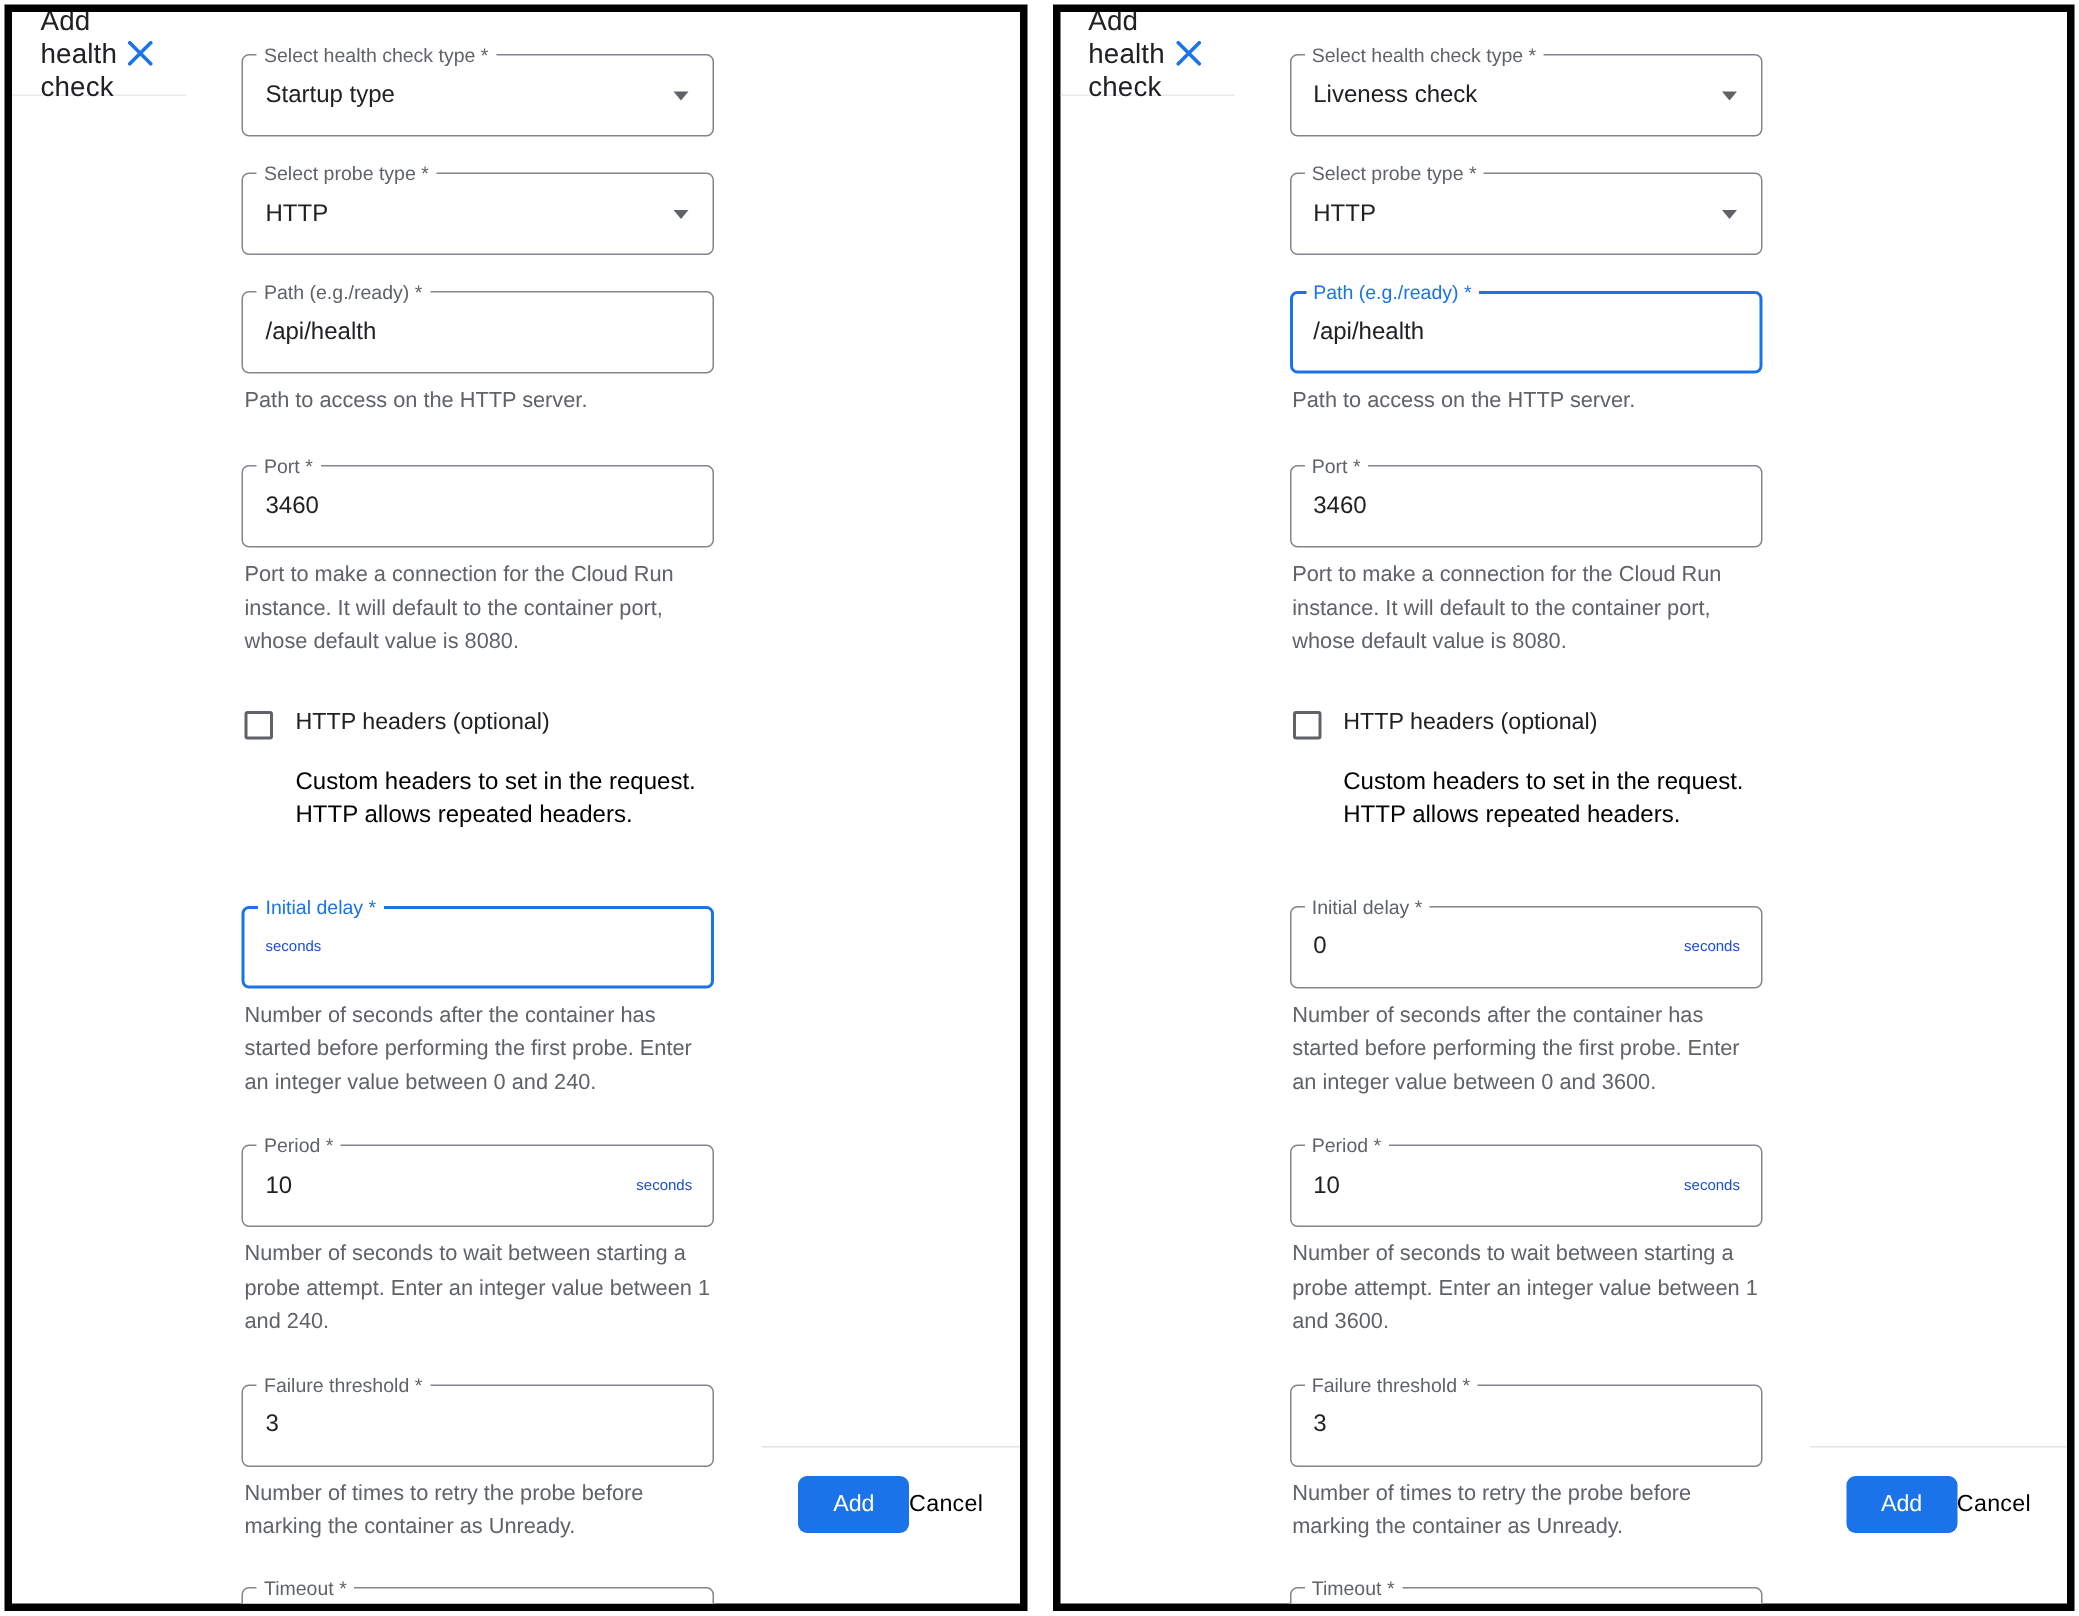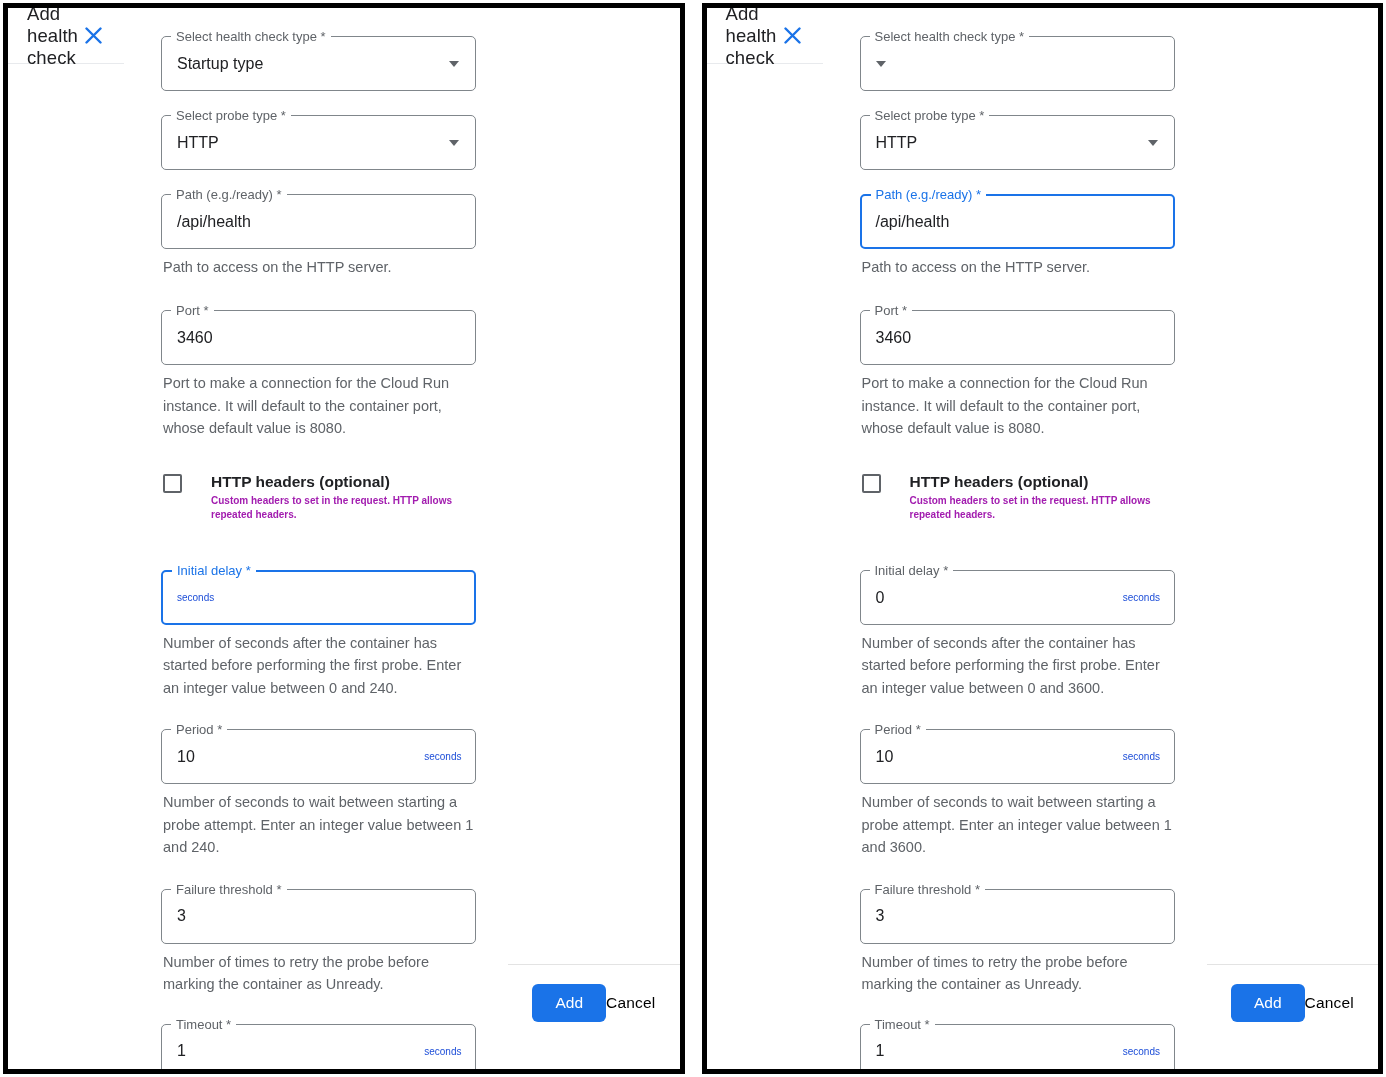--- a/index.html
+++ b/index.html
@@ -88,33 +88,33 @@
     margin-right: 2px;
   }
   .helper {
     font-size: 14.5px;
     line-height: 1.55;
     color: #5f6368;
     margin: 7px 0 0 2px;
     max-width: 600px;
   }
   
-  .checkbox-group { display: flex; gap: 29px; margin: 32px 0 48px 2px; font-weight: bold; }
+  .checkbox-group { display: flex; gap: 15px; margin: 32px 0 48px 2px; }
   .checkbox {
     flex: 0 0 auto;
     width: 19px; height: 19px;
     border: 2px solid #5f6368;
     border-radius: 2px;
     background: #fff;
     margin-top: 2px;
     cursor: pointer;
   }
   .checkbox-texts { flex: 1; }
   .checkbox-title { font-size: 15.5px; color: #202124; line-height: 1.3; }
-  .checkbox-desc { font-size: 10px; color: #a21caf; line-height: 1.4; margin-top: 2px; }
+  .checkbox-desc { font-size: 16px; color: #000000; line-height: 1.4; margin-top: 19px; }
   
   .dlg-footer {
     flex: 0 0 auto;
     margin-top: auto;
     border-top: 1px solid #e3e3e3;
     padding: 19px 24px 47px 24px;
     display: flex;
     align-items: center;
   }
   .btn-add {
@@ -242,20 +242,21 @@
           <path d="M1.5 1.5 L15.5 15.5 M15.5 1.5 L1.5 15.5" stroke="#1a73e8" stroke-width="2.4" stroke-linecap="round"></path>
         </svg>
     </span>
   </div>
 
   <div class="dlg-body">
 
     <div class="field-group">
       <div class="field select">
         <span class="field-label">Select health check type *</span>
+        <span class="field-value">Liveness check</span>
         <span class="arrow"></span>
       </div>
     </div>
 
     <div class="field-group">
       <div class="field select">
         <span class="field-label">Select probe type *</span>
         <span class="field-value">HTTP</span>
         <span class="arrow"></span>
       </div>

